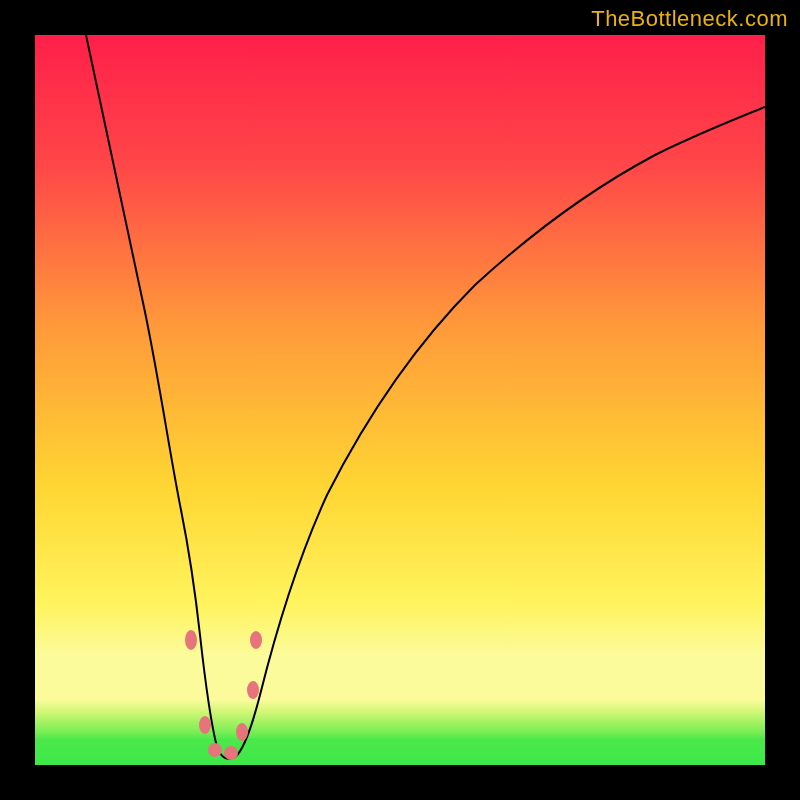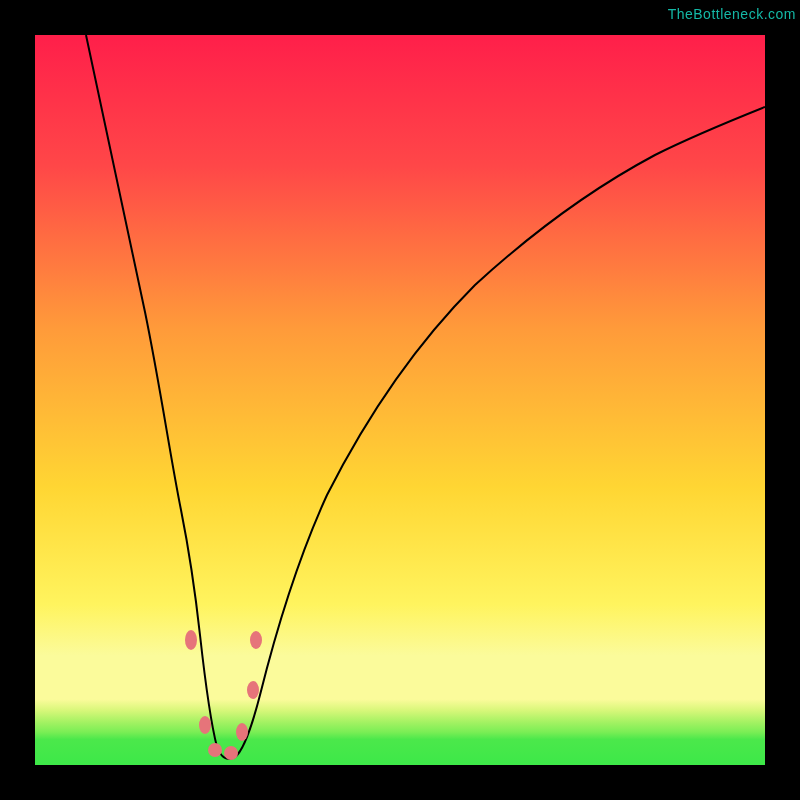--- a/index.html
+++ b/index.html
@@ -6,23 +6,23 @@
     body {
       width: 800px;
       height: 800px;
       background: #000;
       position: relative;
       font-family: Arial, sans-serif;
     }
     .watermark {
       position: absolute;
       top: 6px;
-      right: 4px;
-      color: #14b8a6;
-      font-size: 14px;
+      right: 12px;
+      color: #eab308;
+      font-size: 22px;
       font-weight: 500;
       z-index: 10;
       letter-spacing: 0.5px;
     }
     .plot-area {
       position: absolute;
       top: 35px;
       left: 35px;
       width: 730px;
       height: 730px;

